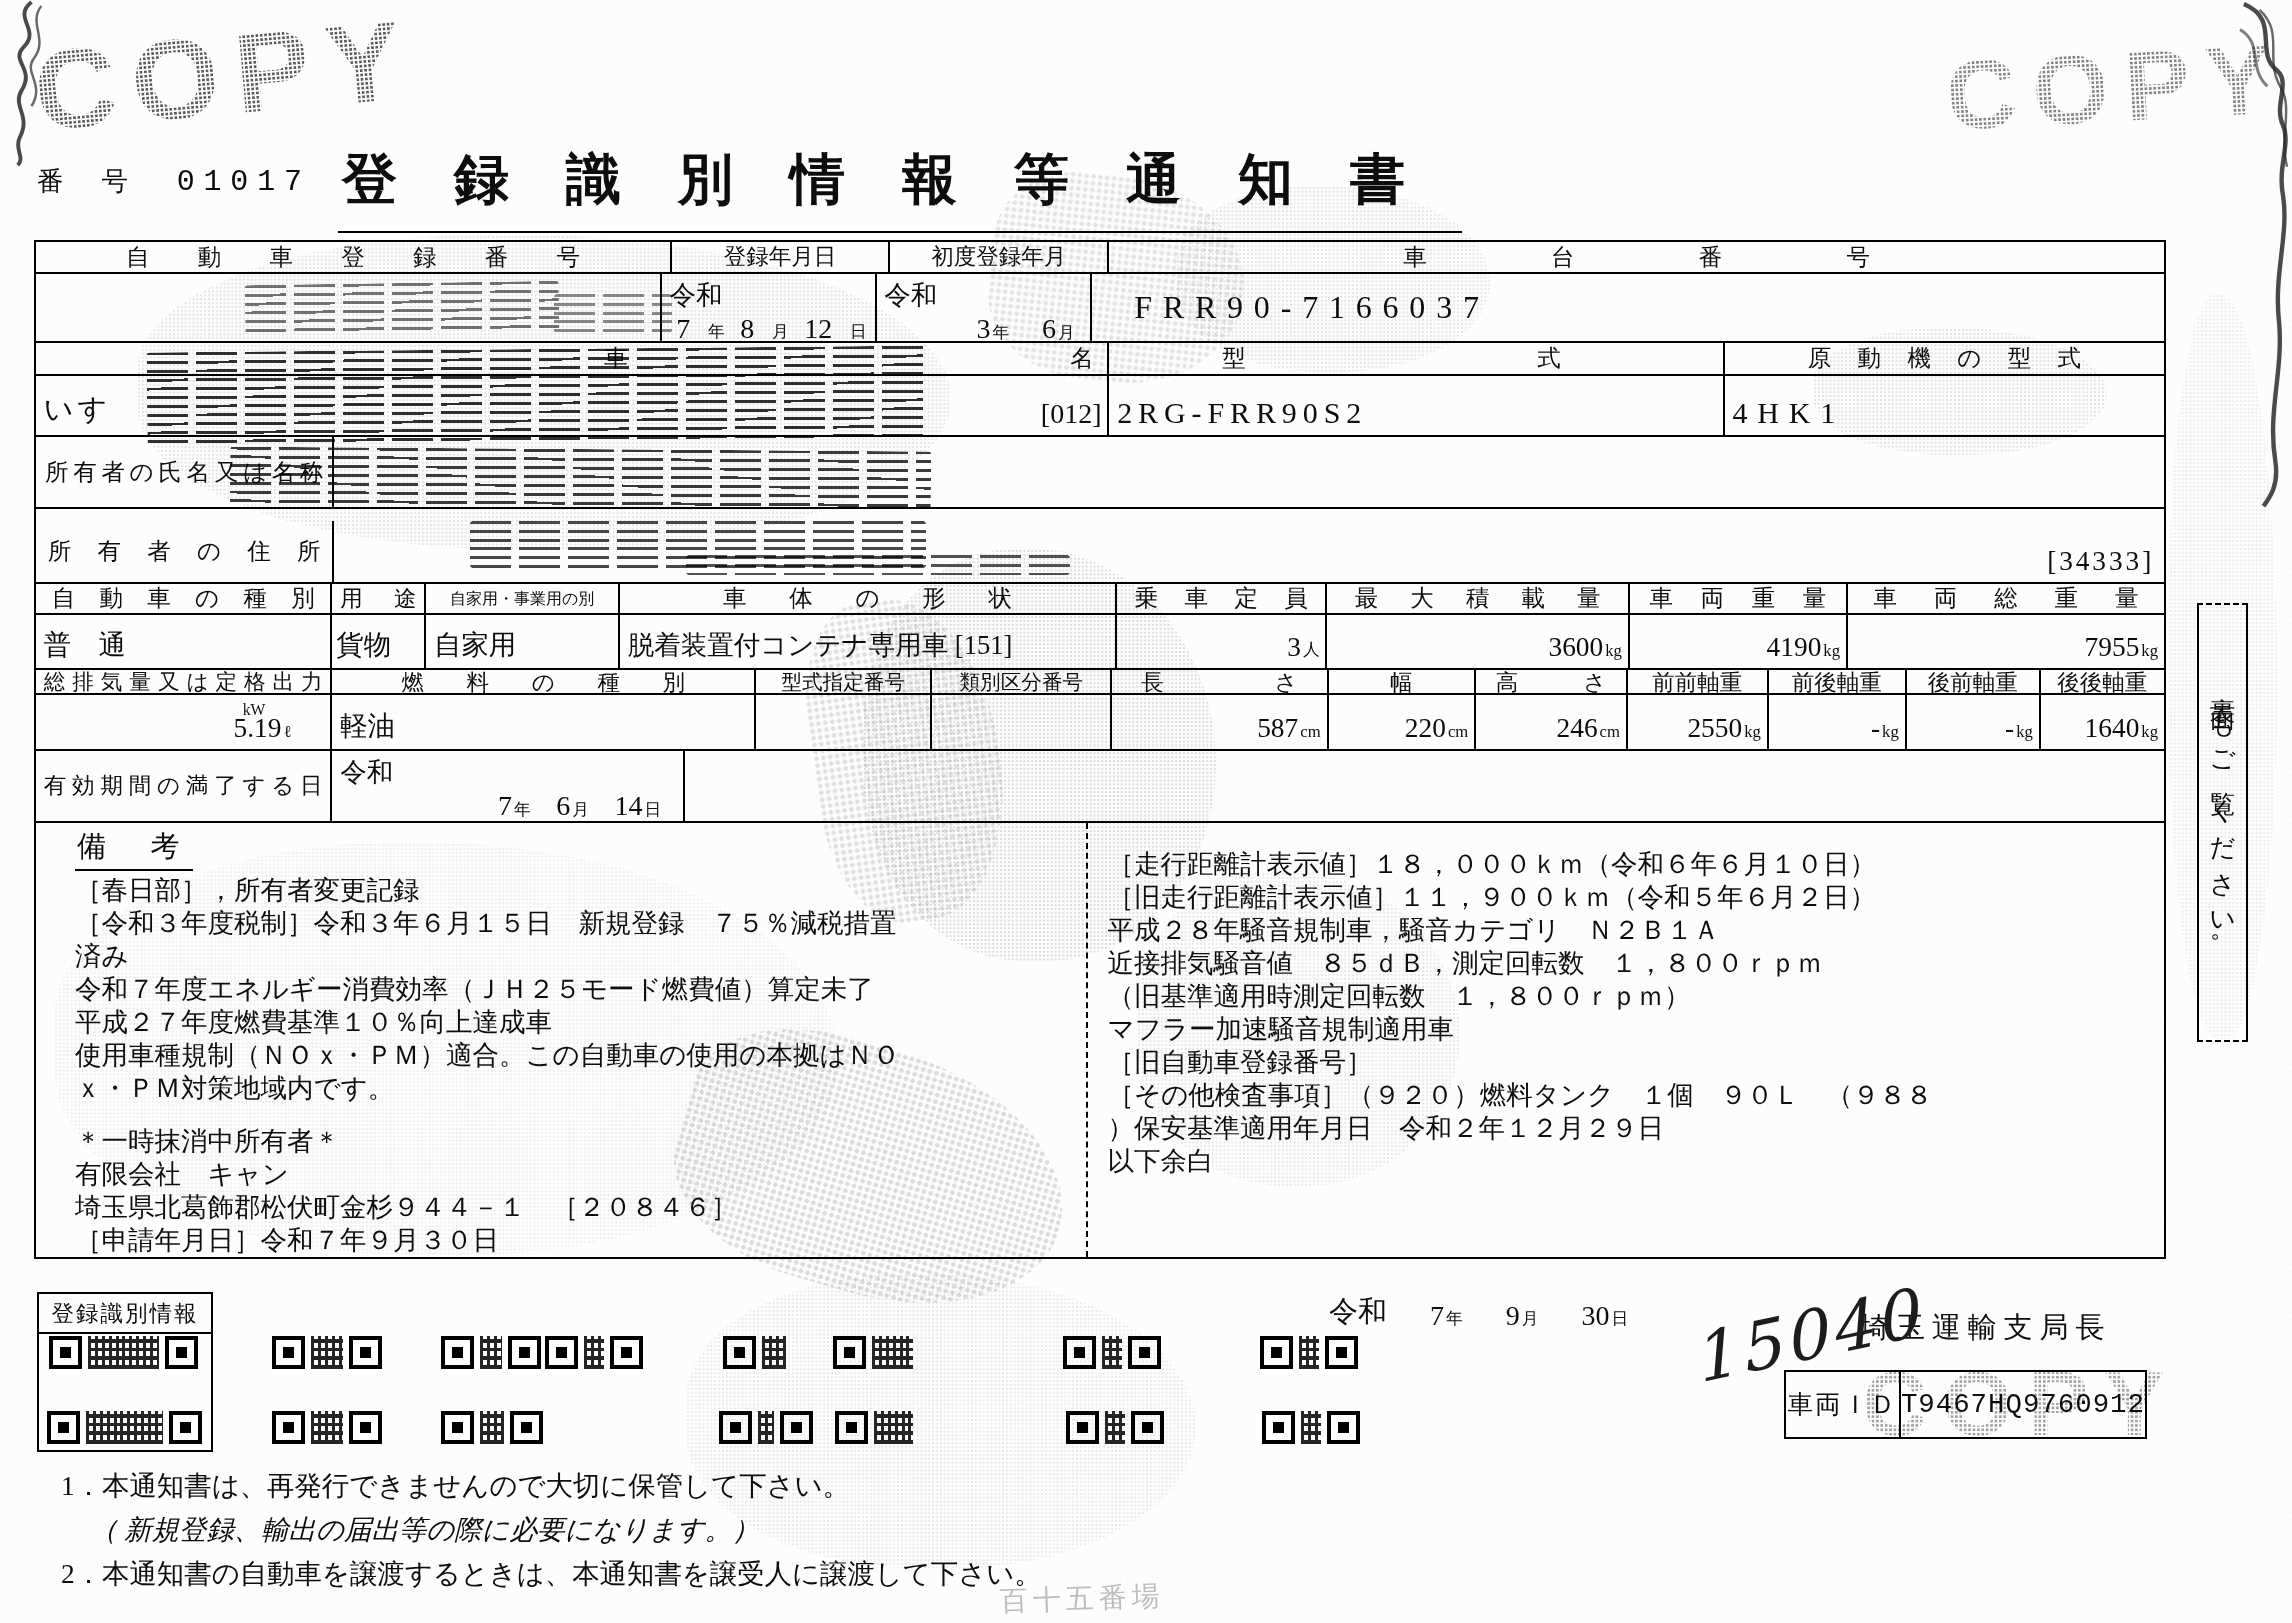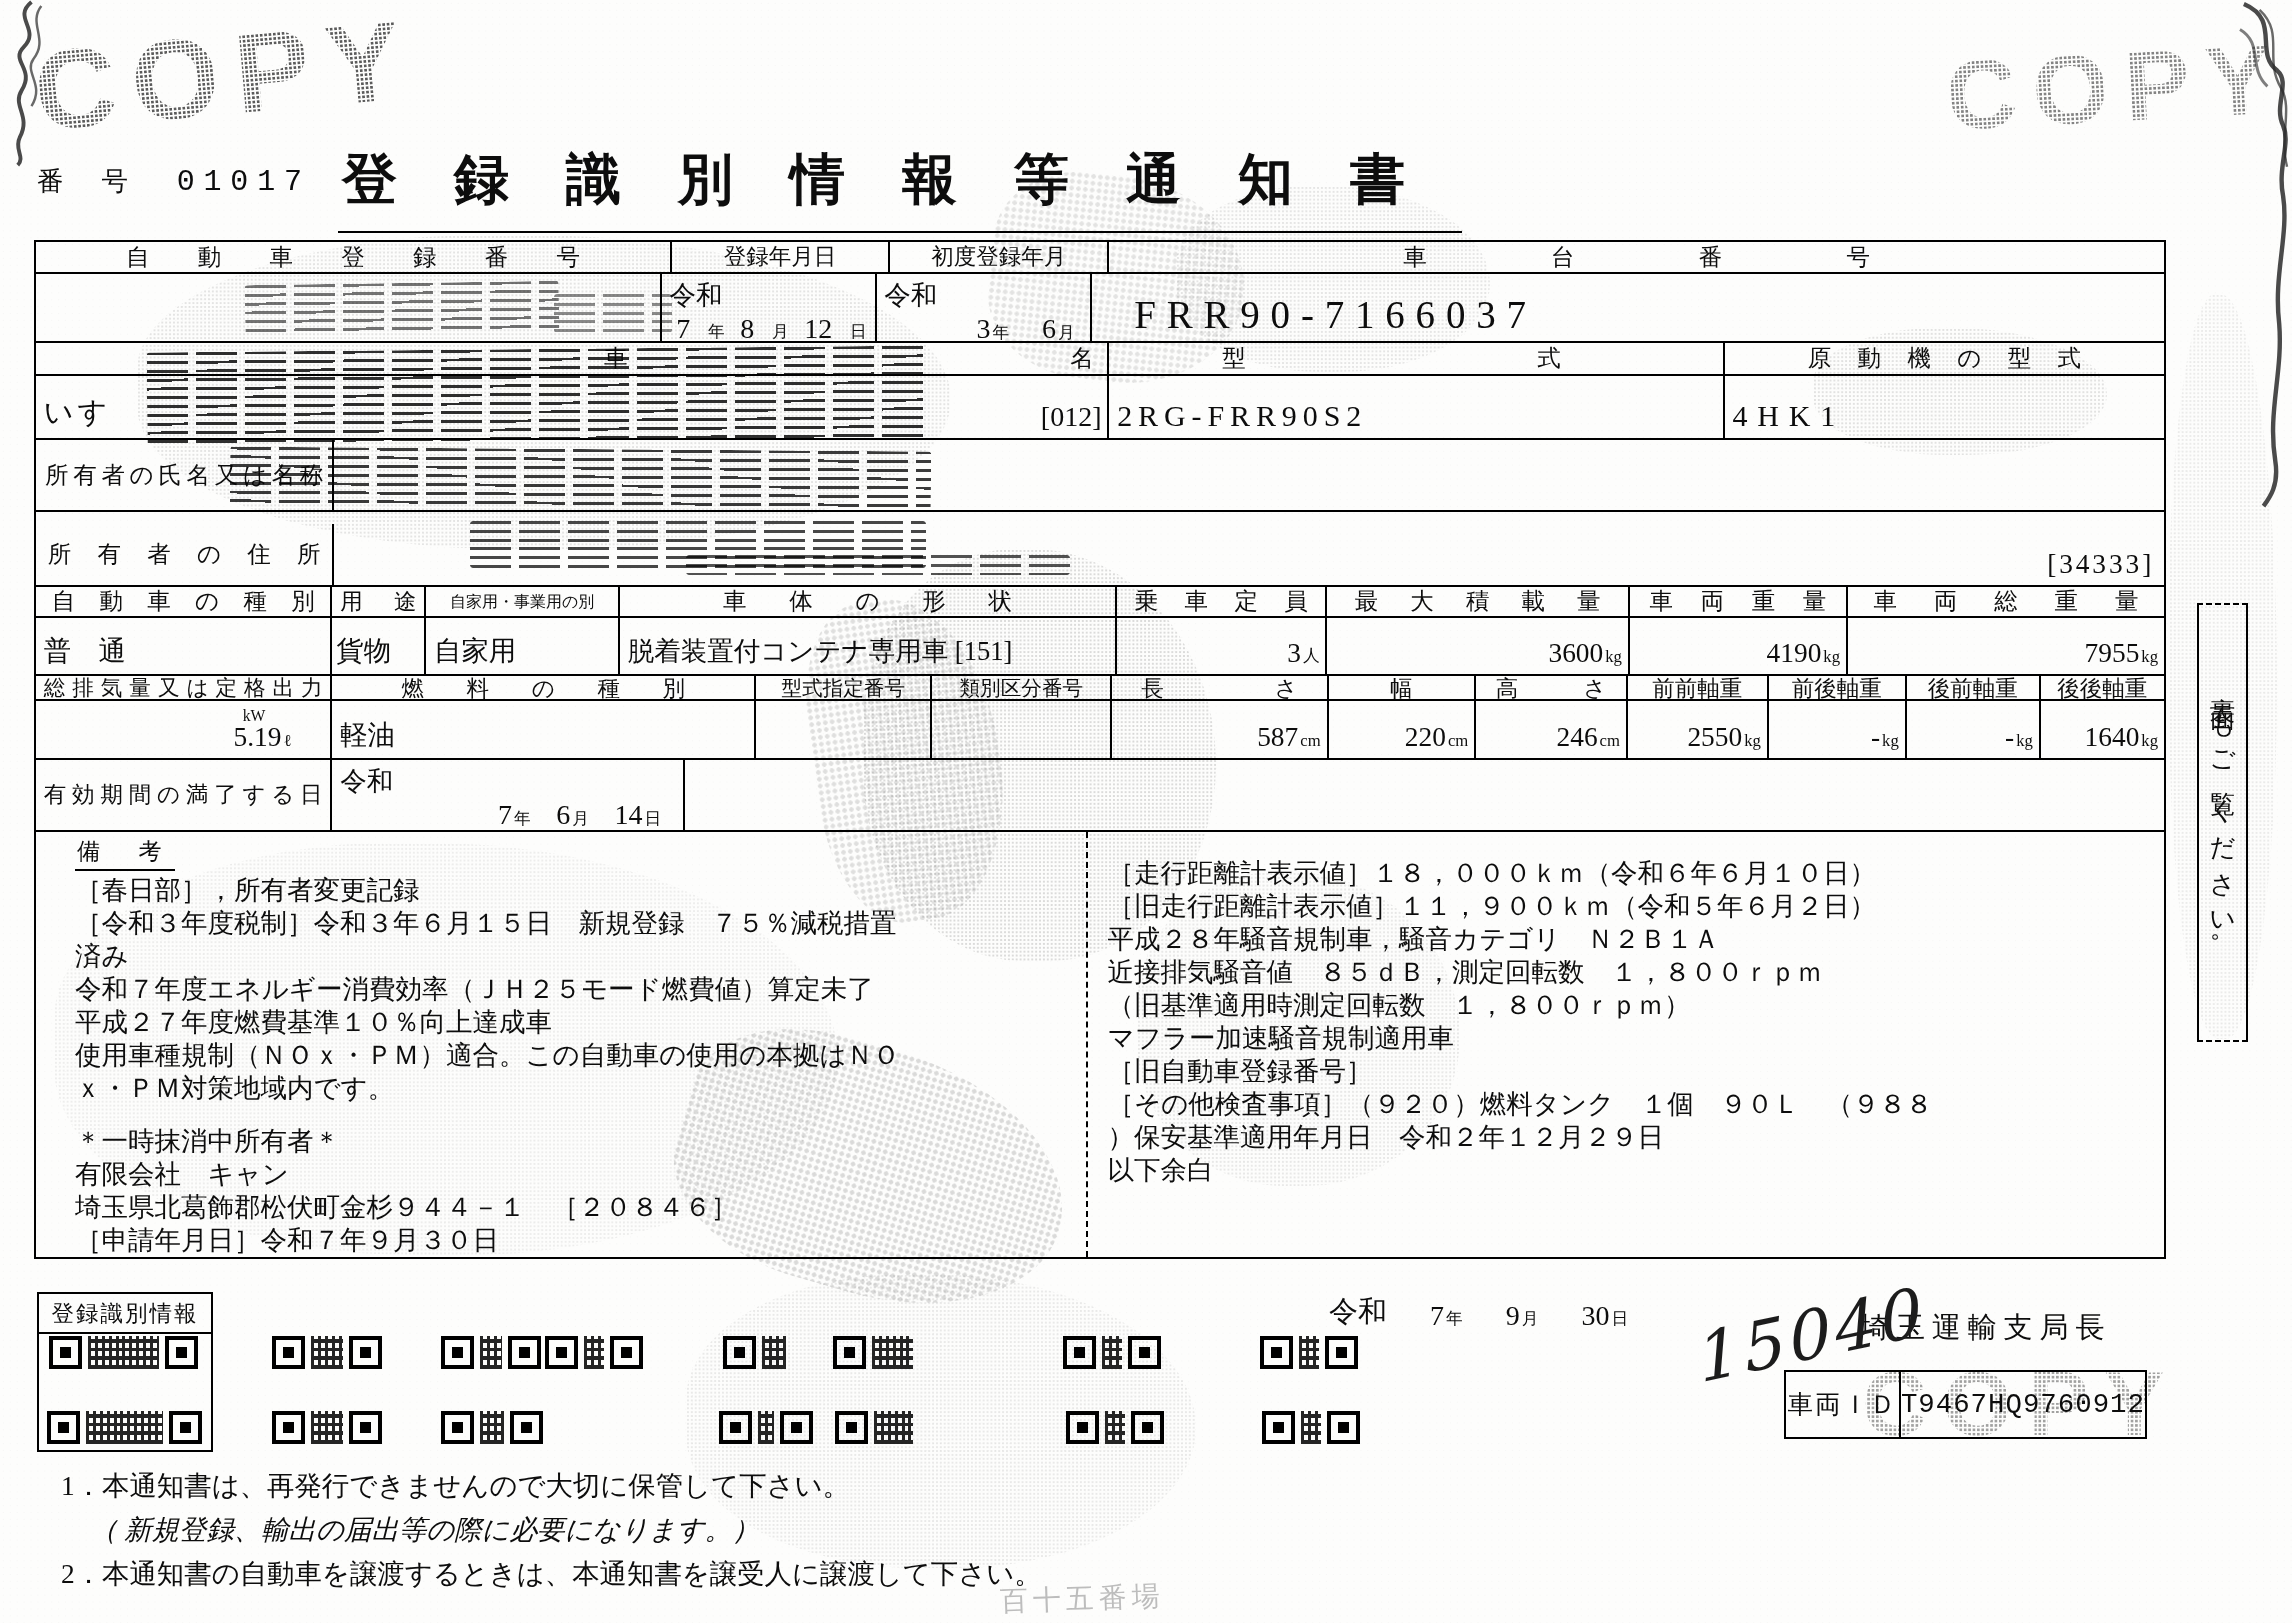--- a/index.html
+++ b/index.html
@@ -45,21 +45,21 @@
   .vr{justify-content:flex-end;}
   .u{font-size:16.7px;padding:0 0 2px 2px;}
   .era{font-size:26.5px;}
   .dcell{display:flex;flex-direction:column;justify-content:space-between;padding:2.9px 7.8px 3.9px 7.8px;}
   .dline{display:flex;justify-content:flex-end;align-items:flex-end;gap:15.7px;font-size:27.4px;white-space:nowrap;}
   .num{font-size:28px;}
   
   .rem{display:flex;}
   .remL{width:1052px;border-right:2px dashed #000 !important;padding:3.9px 9.8px 0 39px;}
   .remR{flex:1;padding:25.5px 7.8px 0 19.6px;}
-  .remlab{font-size:23px;letter-spacing:7.8px;border-bottom:2px solid #000;display:inline-block;padding:0 5.9px 2px 2px;}
+  .remlab{font-size:29px;letter-spacing:7.8px;border-bottom:2px solid #000;display:inline-block;padding:0 5.9px 2px 2px;}
   .rline{font-size:26.5px;line-height:33px;white-space:nowrap;}
   .remR .rline{line-height:33px;}
   .gap{height:19.6px;}
   .hand{position:absolute;left:1696px;top:1296px;font-size:67px;font-style:italic;
         font-family:"DejaVu Serif",serif;transform:rotate(-12deg) skewX(-6deg);letter-spacing:3.9px;
         color:#1c1c1c;z-index:6;}
   
   .side{position:absolute;left:2197px;top:603px;width:51px;height:439px;box-sizing:border-box;
         border:2px solid #000;border-top-style:dashed;border-bottom-style:dashed;
         writing-mode:vertical-rl;font-size:25.5px;letter-spacing:8.8px;
@@ -151,21 +151,21 @@
             <span class="u">日</span>
           </span>
       </div>
       <div class="dcell" style="width:10.30%;">
         <span class="era">令和</span>
         <span class="dline" style="gap:33px;padding-right:7.8px;">
             <span><span class="num">3</span><span class="u">年</span></span>
             <span><span class="num">6</span><span class="u">月</span></span>
           </span>
       </div>
-      <div class="v" style="width:49.56%;font-size:39px;letter-spacing:10.8px;padding-bottom:4px;margin-left:34px;">FRR90-7166037</div>
+      <div class="v" style="width:49.56%;font-size:32px;letter-spacing:10.8px;padding-bottom:15px;margin-left:34px;">FRR90-7166037</div>
     </div>
 
     <div class="row" style="height:33px;">
       <div class="h spread" style="width:50.44%;line-height:31px;padding:0 13.7px 0 568px;">車 名</div>
       <div class="h spread" style="width:28.92%;line-height:31px;padding:0 162px 0 113px;">型 式</div>
       <div class="h spread" style="width:20.64%;line-height:31px;padding:0 83px;">原 動 機 の 型 式</div>
     </div>
 
     <div class="row" style="height:72px;">
       <div class="v" style="width:50.44%;justify-content:space-between;">

